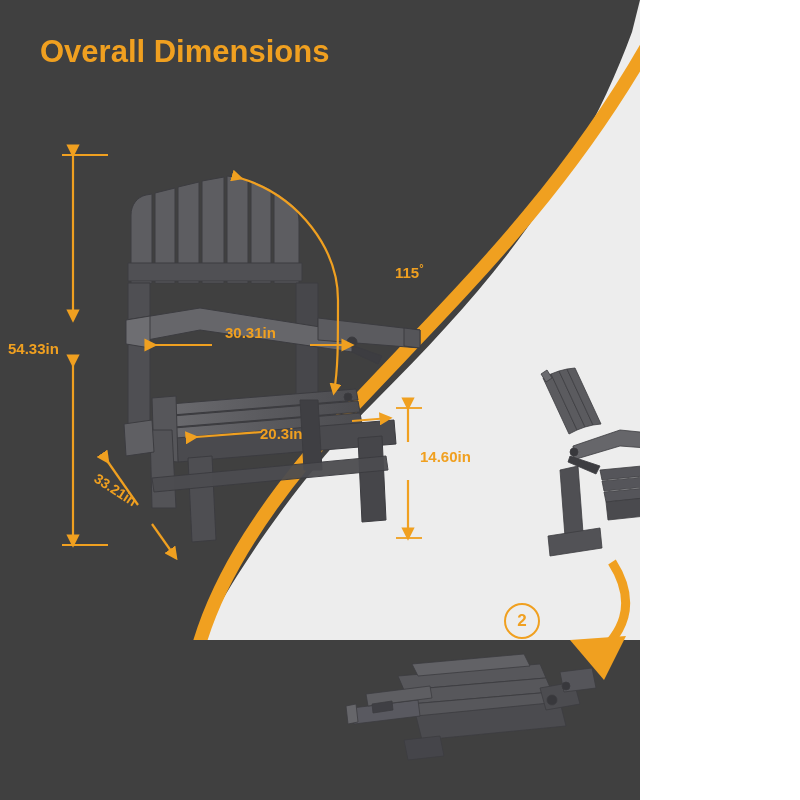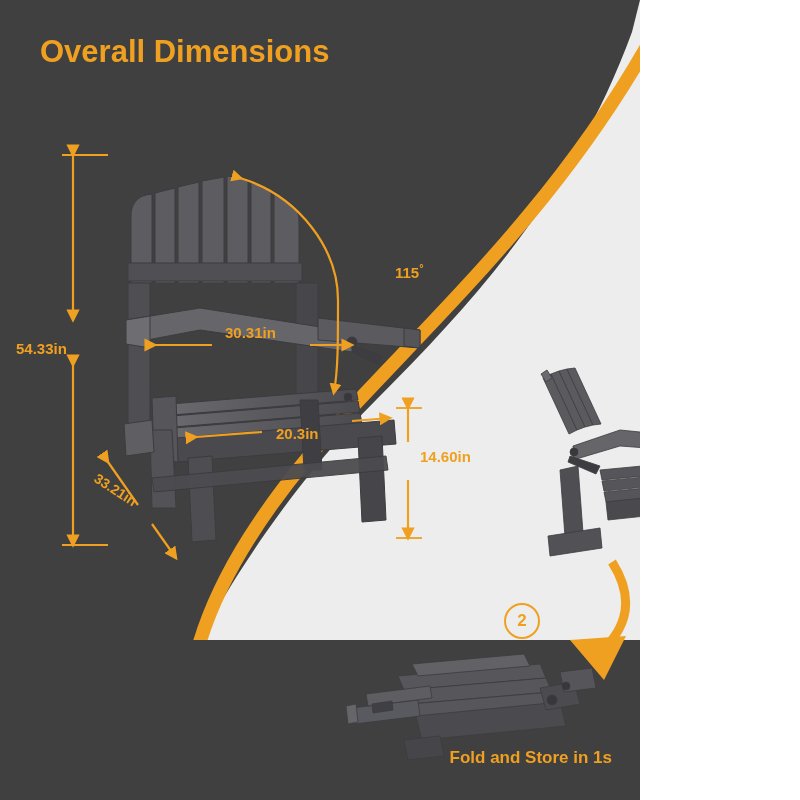--- a/index.html
+++ b/index.html
@@ -54,23 +54,23 @@
   .dim {
     position: absolute;
     color: #F0A020;
     font-size: 15px;
     font-weight: bold;
     white-space: nowrap;
     z-index: 6;
   }
   .dim.small { font-size: 14px; }
 
-  #dim-height   { left: 16px;  top: 340px; }
+  #dim-height   { left: 8px;  top: 340px; }
   #dim-width    { left: 225px; top: 324px; }
-  #dim-seatw    { left: 276px; top: 425px; }
+  #dim-seatw    { left: 260px; top: 425px; }
   #dim-seath    { left: 420px; top: 448px; }
   #dim-depth    { left: 100px; top: 470px; transform: rotate(33deg); transform-origin: left top; }
   #dim-angle    { left: 352px; top: 262px; margin-left: 43px; }
   #dim-angle sup { font-size: 11px; }
 
   
   .badge {
     position: absolute;
     width: 32px;
     height: 32px;
@@ -281,15 +281,14 @@
   <div class="dim" id="dim-height">54.33in</div>
   <div class="dim" id="dim-width">30.31in</div>
   <div class="dim" id="dim-seatw">20.3in</div>
   <div class="dim" id="dim-seath">14.60in</div>
   <div class="dim small" id="dim-depth">33.21in</div>
   <div class="dim" id="dim-angle"><span>115</span><sup>°</sup></div>
 
   <div class="badge" id="badge-1">1</div>
   <div class="badge" id="badge-2">2</div>
 
-  <div class="caption">Fold and Store in 1s</div>
 
 </div>
 
 </body></html>

